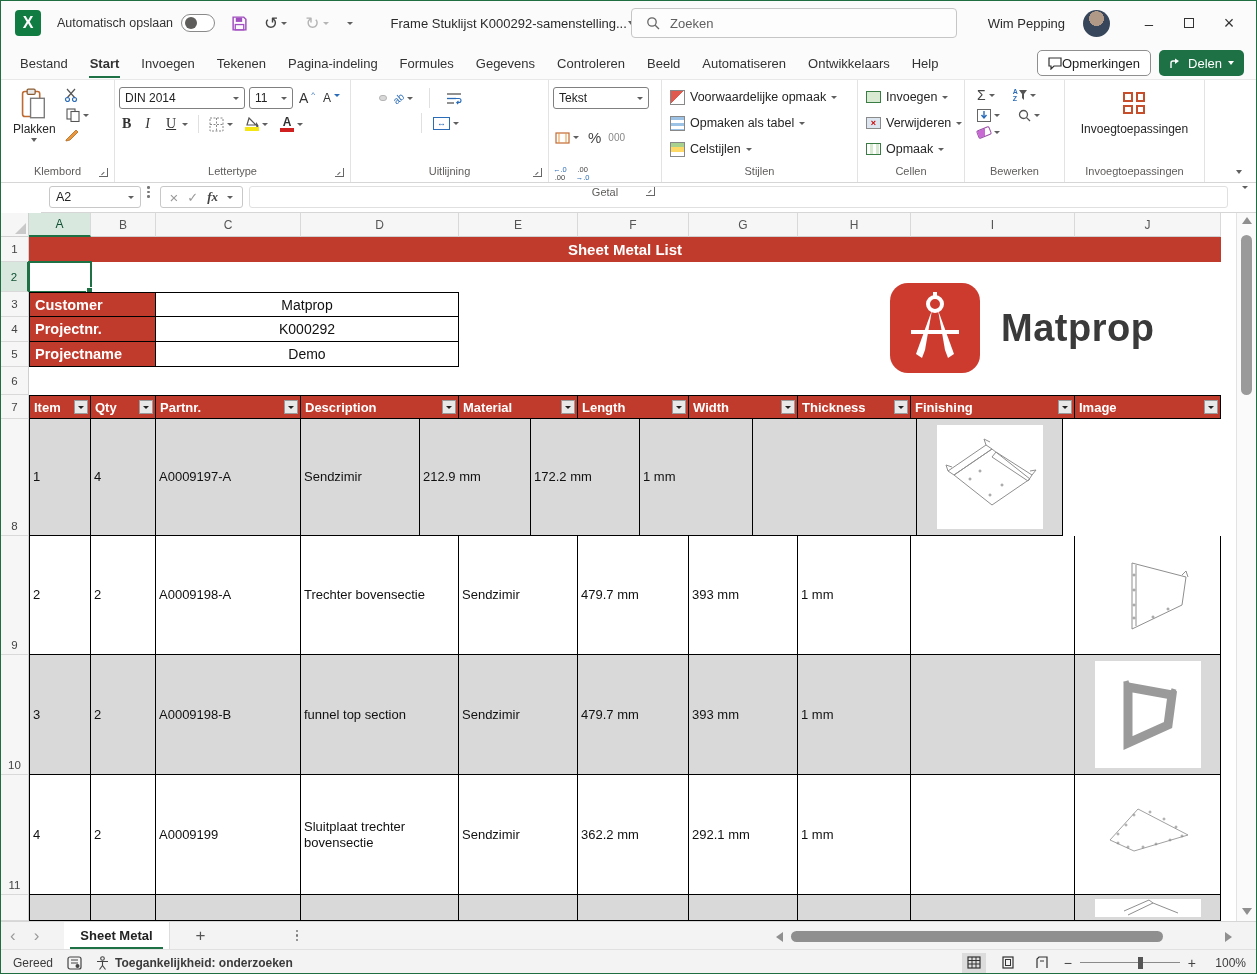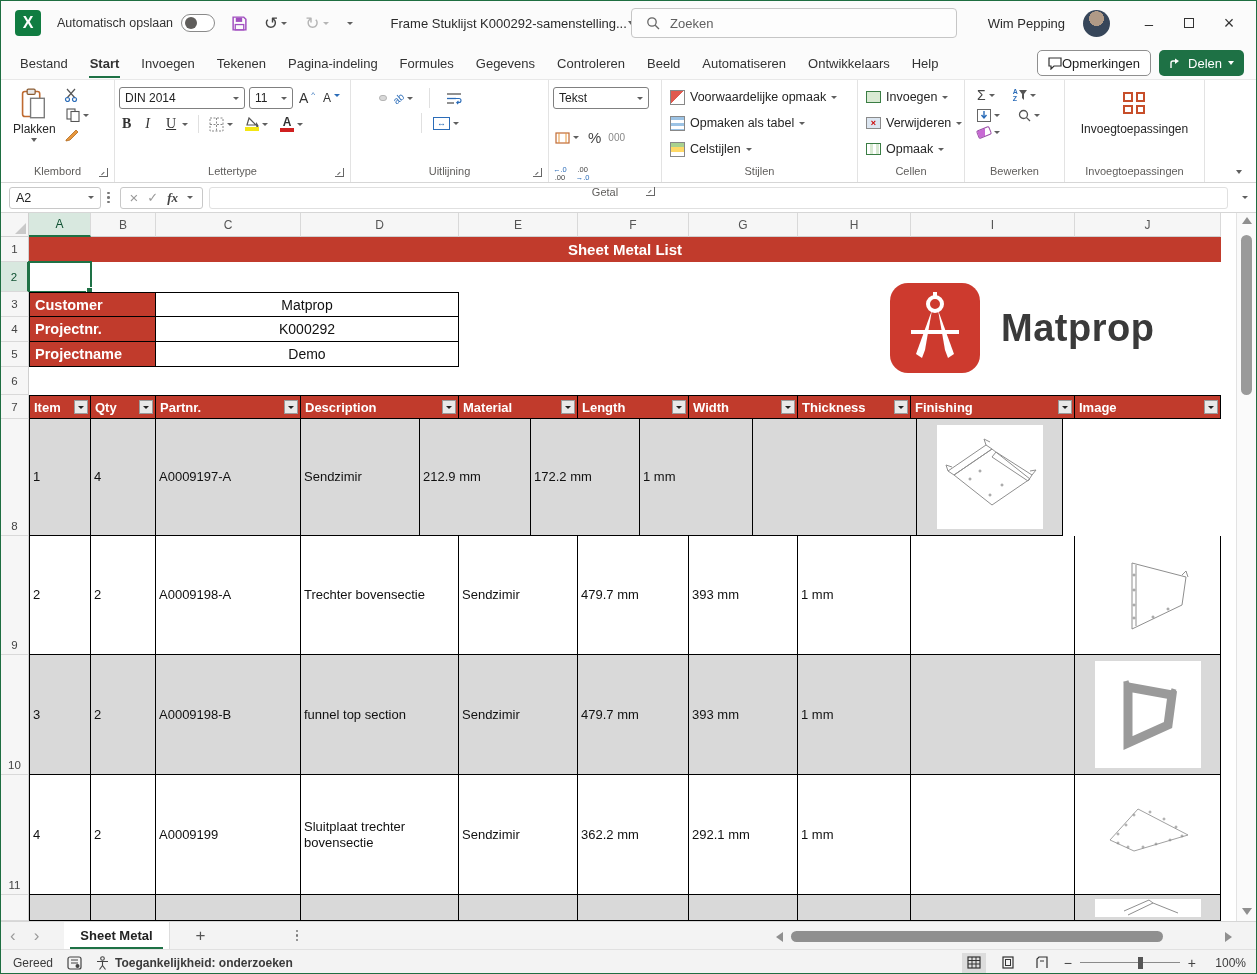--- a/index.html
+++ b/index.html
@@ -50,21 +50,21 @@
   .lines-i { width:15px; height:11px; background:repeating-linear-gradient(to bottom,#636363 0 1.5px,transparent 1.5px 4.8px); }
   .alignbtn { padding:3px 4px; border-radius:3px; }
   .alignbtn.sel { background:#d8d8d8; border:1px solid #b5b5b5; padding:2px 3px; }
   .stack-btn { display:flex; align-items:center; gap:5px; height:26px; font-size:12.5px; color:#262626; }
   .sq { flex:none; }
   .grid4 { width:22px; height:22px; display:grid; grid-template-columns:1fr 1fr; grid-template-rows:1fr 1fr; gap:3px; }
   .grid4 div { border:2.5px solid #c74e2a; }
   .collapse-chv { position:absolute; right:14px; bottom:8px; }
 
   
-  .formulabar { height:30px; background:#fff; border-bottom:1px solid #d6d6d6; display:flex; align-items:center; flex:none; padding:3px 0; }
+  .formulabar { height:30px; background:#fff; border-bottom:1px solid #d6d6d6; display:flex; flex:none; padding:3px 0;margin-left:40px; }
   .namebox { width:92px; height:22px; border:1px solid #c8c8c8; border-radius:3px; margin-left:8px; display:flex; align-items:center; justify-content:space-between; padding:0 6px; font-size:12.5px; color:#222; }
   .fx-btns { display:flex; align-items:center; gap:9px; padding:0 9px; border:1px solid #c8c8c8; border-radius:3px; height:22px; margin-left:10px; font-size:13px; color:#8a8a8a; }
   .fx { font-style:italic; font-family:"Liberation Serif", serif; color:#444; font-weight:bold; }
   .formula-input { flex:1; height:22px; margin:0 6px; border:1px solid #e0e0e0; border-radius:3px; background:#fff; }
   .vdots { display:flex; flex-direction:column; gap:2px; margin-left:6px; }
   .vdots i { width:2.5px; height:2.5px; border-radius:50%; background:#777; }
 
   
   .grid-area { height:708px; position:relative; flex:none; overflow:hidden; background:#fff; }
   .grid { width:1220px; }

